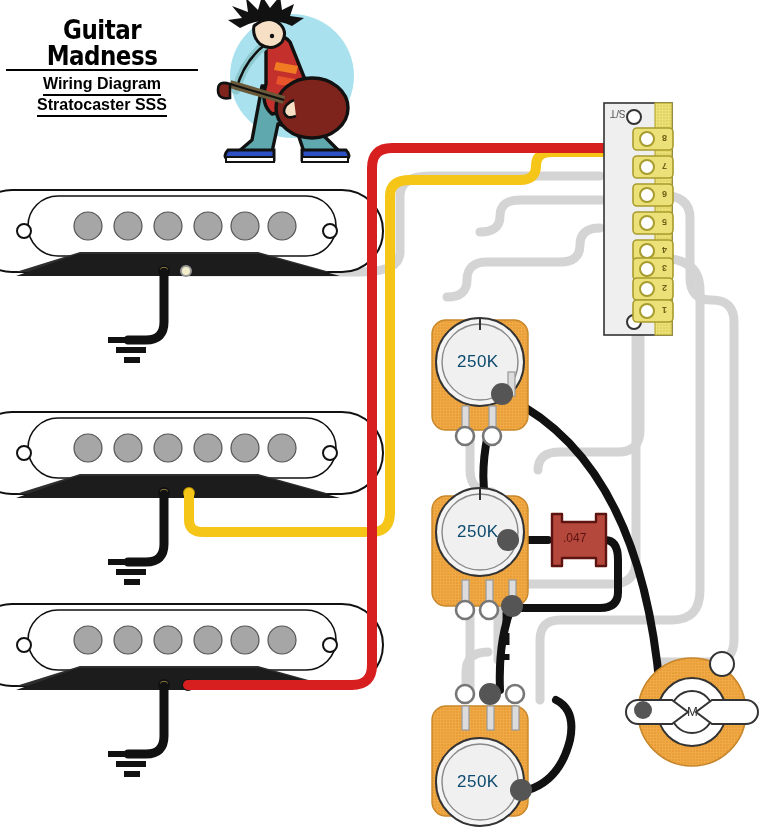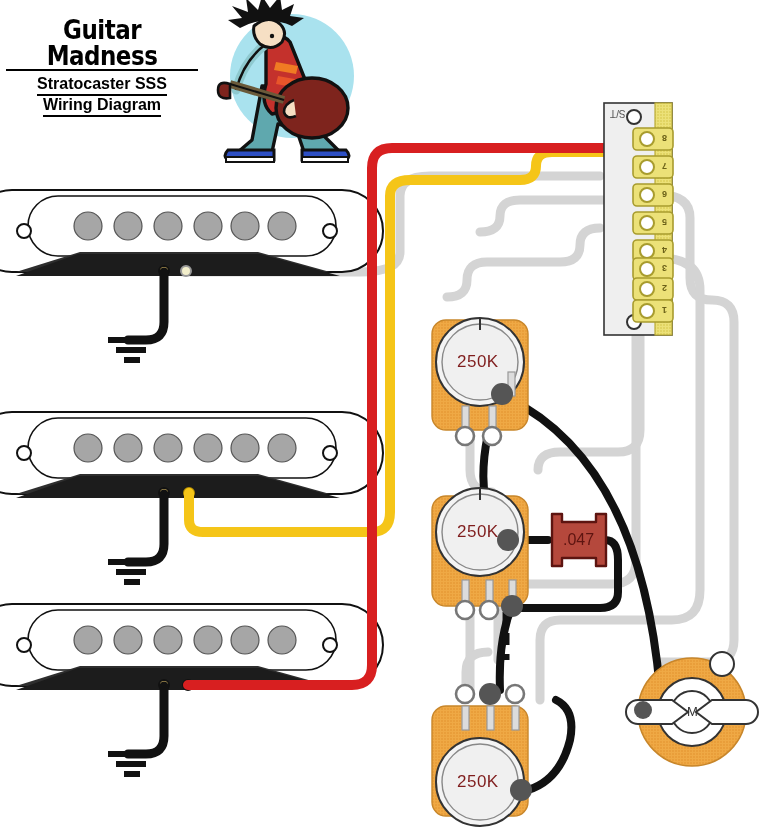--- a/index.html
+++ b/index.html
@@ -18,42 +18,42 @@
      text-align:center;line-height:1.18;}
   .ul-line{display:inline-block;border-bottom:2px solid #000;padding-bottom:0px;}
 
   
   #guitarist{left:200px;top:0px;width:176px;height:166px;}
 
   
   #wire-canvas{left:0;top:0;width:776px;height:828px;}
 
   
-  .pot-label{font-size:17px;color:#7f1d1d;font-family:"Liberation Sans",sans-serif;
+  .pot-label{font-size:17px;color:#0c4a6e;font-family:"Liberation Sans",sans-serif;
      letter-spacing:0.5px;}
-  .cap-label{font-size:16px;color:#5d1410;font-family:"Liberation Sans",sans-serif;}
+  .cap-label{font-size:12px;color:#5d1410;font-family:"Liberation Sans",sans-serif;}
   .lug-num{font-size:9px;font-weight:bold;color:#6b6118;
      font-family:"Liberation Sans",sans-serif;transform:rotate(180deg);}
   .st-label{font-size:10px;color:#555;transform:rotate(180deg);
      font-family:"Liberation Sans",sans-serif;}
   .jack-label{font-size:13px;color:#333;font-family:"Liberation Sans",sans-serif;}
 </style>
 </head>
 <body>
 
 <div class="stage">
 
   <div class="abs" id="title-block">
     <div id="brand-title">Guitar Madness</div>
     <div id="brand-rule"></div>
+    <div id="subtitle-2">
+      <span class="ul-line">Wiring Diagram</span>
+    </div>
     <div id="subtitle-1">
       <span class="ul-line">Stratocaster SSS</span>
-    </div>
-    <div id="subtitle-2">
-      <span class="ul-line">Wiring Diagram</span>
     </div>
   </div>
 
   <svg class="abs" id="guitarist" viewBox="0 0 176 166">
     <circle cx="92" cy="76" r="62" fill="#a9e2ee"></circle>
 
     <path d="M62 86 L52 140 L38 152 L72 152 L78 124 L96 128 L104 152 L140 152 L124 136 L120 88 Z" fill="#5fa8ae" stroke="#111" stroke-width="3.4" stroke-linejoin="round"></path>
 
     <path d="M28 150 q-6 6 0 10 h46 v-10 z" fill="#2d4fc4" stroke="#111" stroke-width="3"></path>
     <path d="M102 150 h44 q6 6 0 10 h-44 z" fill="#2d4fc4" stroke="#111" stroke-width="3"></path>

